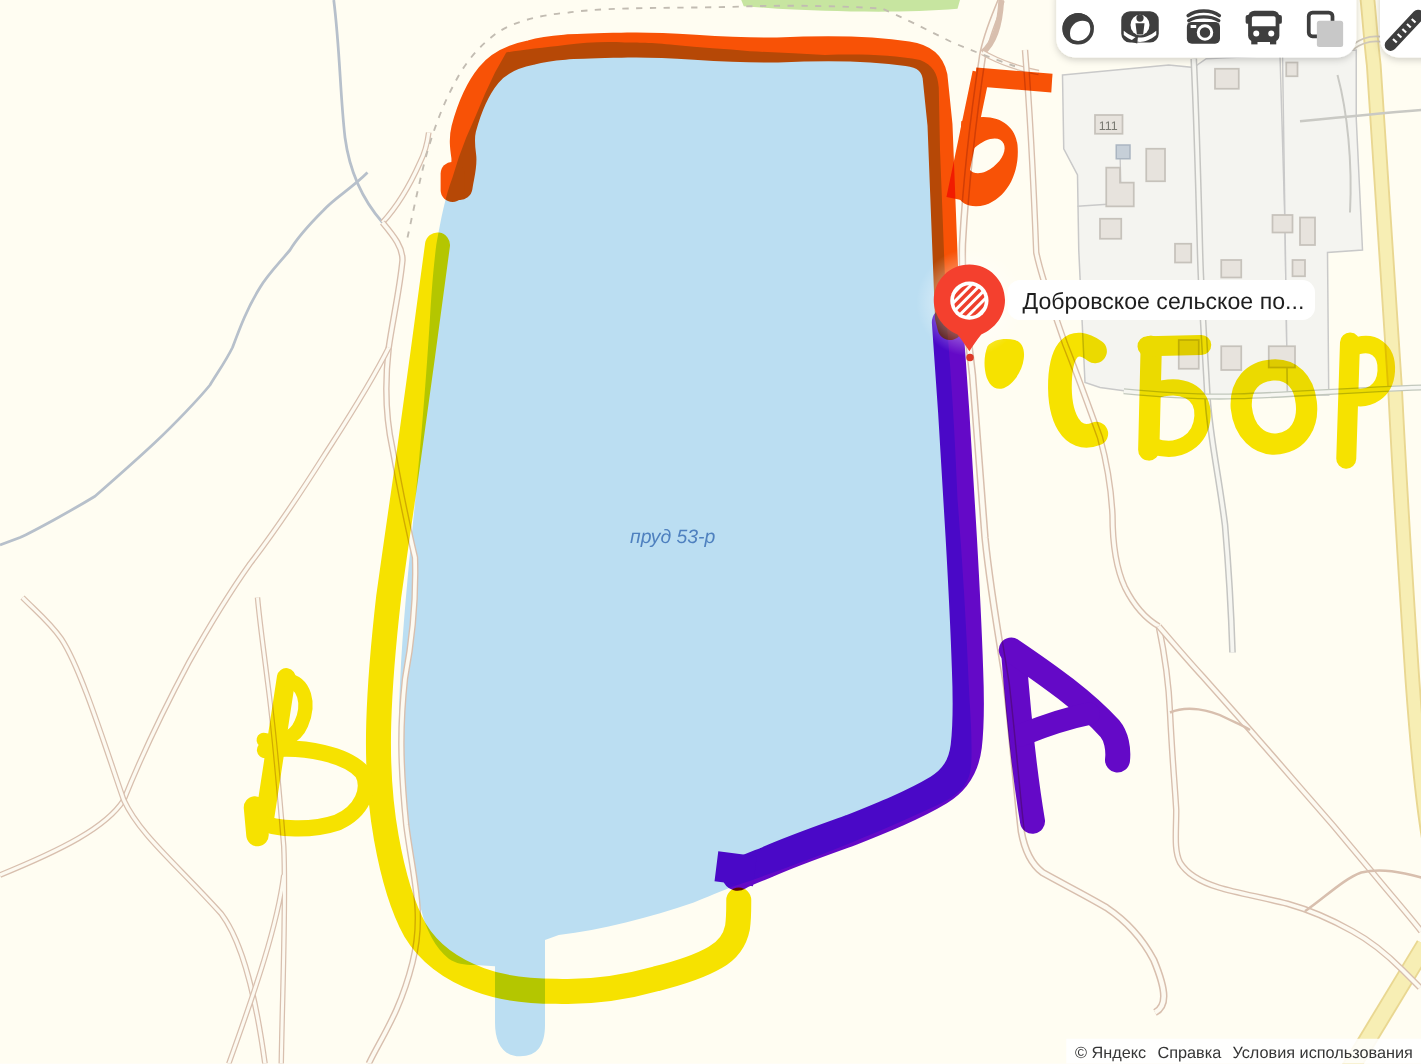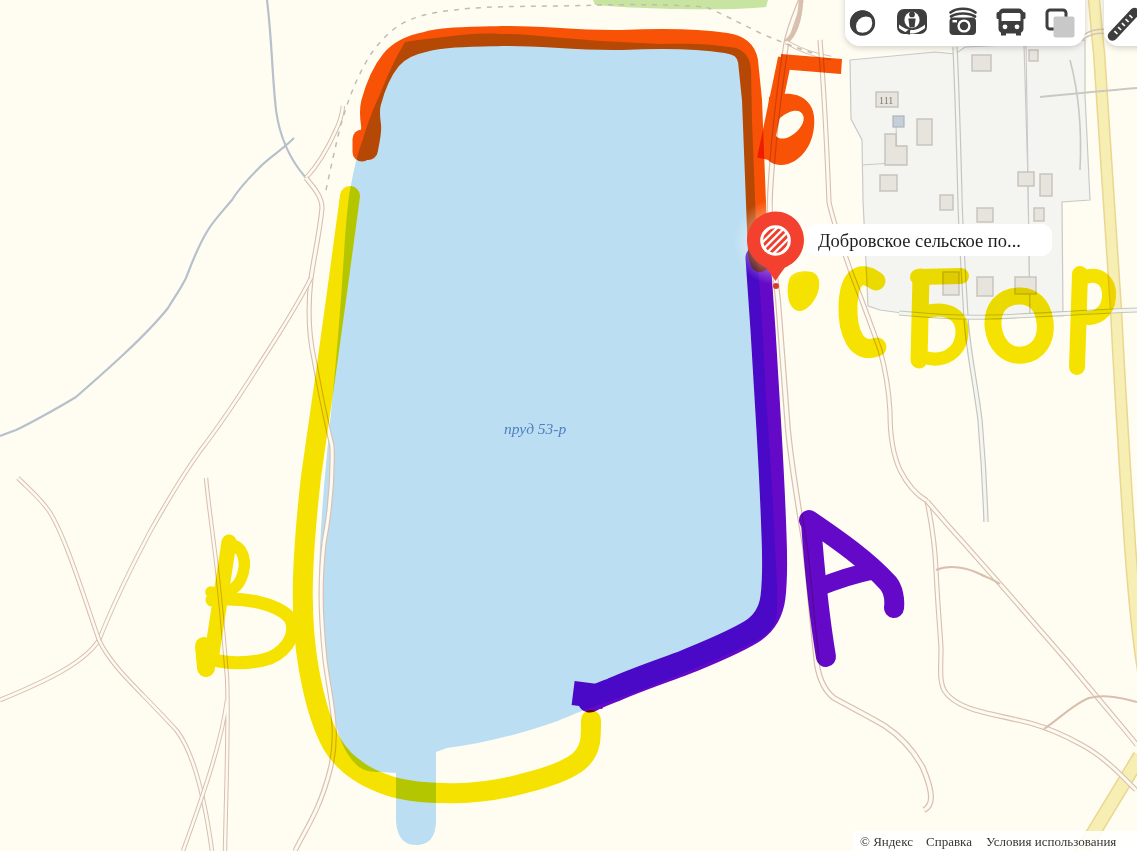--- a/index.html
+++ b/index.html
@@ -1,16 +1,16 @@
 <!DOCTYPE html>
 <html><head>
 <meta charset="utf-8">
 <style>
 html,body{margin:0;padding:0}
-.map{position:relative;width:1137px;height:851px;background:#fffdf2;overflow:hidden;font-family:Liberation Serif, serif}
+.map{position:relative;width:1137px;height:851px;background:#fffdf2;overflow:hidden;font-family:Liberation Sans, sans-serif}
 svg{position:absolute;left:0;top:0}
 .mul{mix-blend-mode:multiply}
 </style>
 </head>
 <body>
 <div class="map">
 <svg width="1137" height="851" viewBox="0 0 1137 851">
 
 <rect x="0" y="0" width="1137" height="851" fill="#fffdf2"></rect>
 

